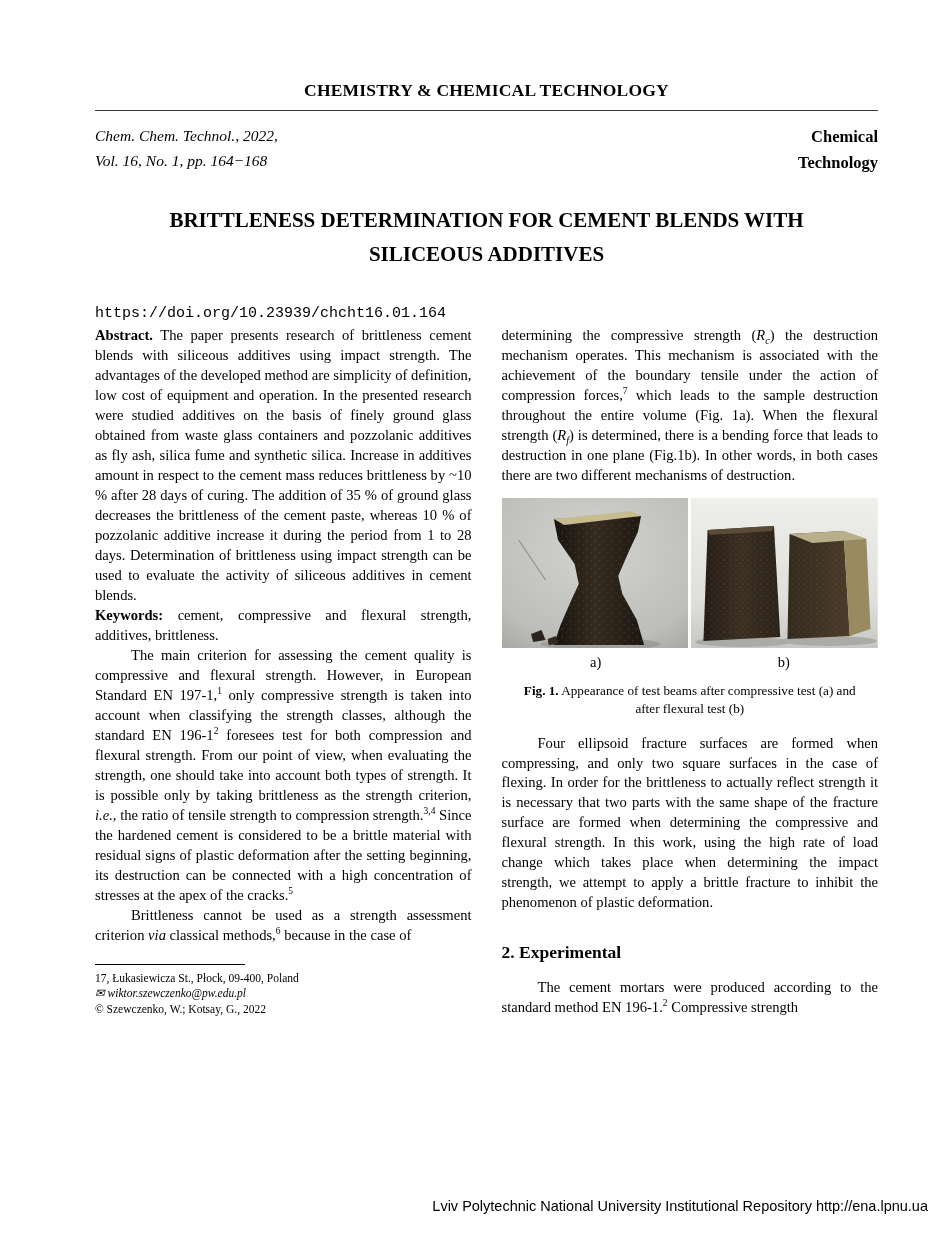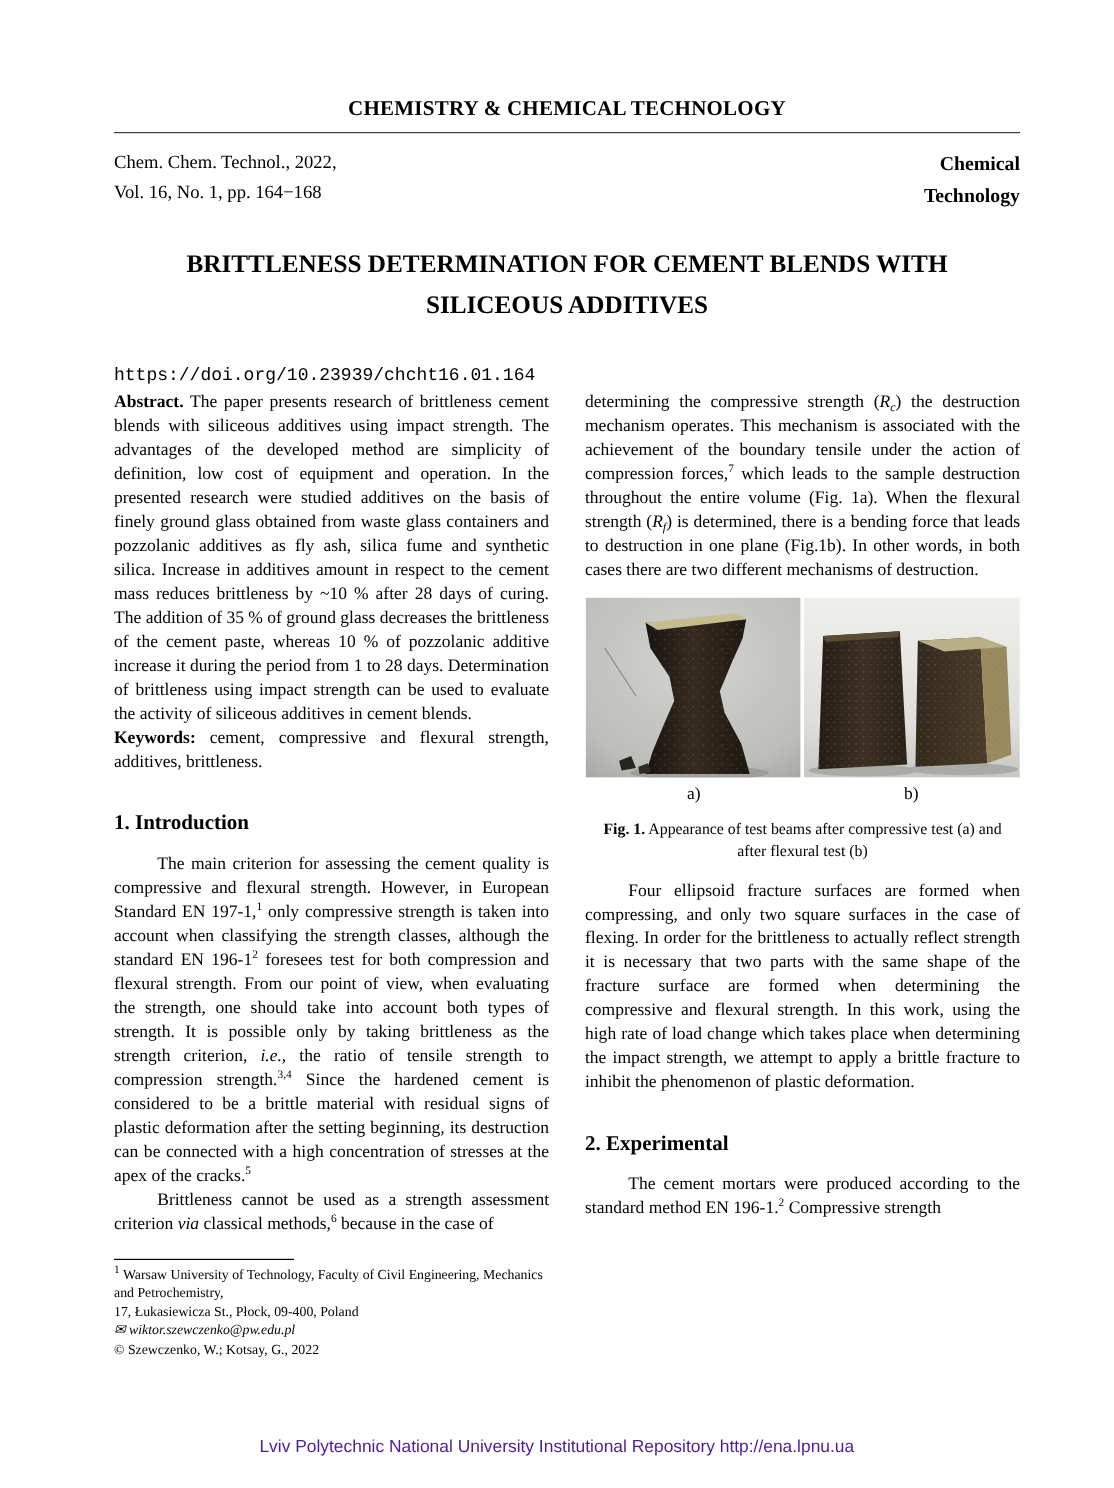--- a/index.html
+++ b/index.html
@@ -3,27 +3,27 @@
 <meta charset="utf-8">
 <style>
   * { margin: 0; padding: 0; box-sizing: border-box; }
   html, body { background: #ffffff; }
   body {
     width: 928px; height: 1240px;
     font-family: "Liberation Serif", "DejaVu Serif", serif;
     color: #000;
   }
   .page { position: relative; width: 928px; height: 1240px; background: #fff; overflow: hidden; }
-  .content { padding: 80px 78px 0 95px; }
+  .content { padding: 80px 50px 0 95px; }
 
   .running-head { text-align: center; font-weight: bold; font-size: 17.5px; letter-spacing: .2px; }
   .head-rule { border-top: 1px solid #3a3a3a; margin-top: 9px; }
 
   .journal-row { display: flex; justify-content: space-between; margin-top: 13px; }
-  .journal-cite { font-size: 15.5px; line-height: 1.6; }
+  .journal-cite { font-style: italic; font-size: 15.5px; line-height: 1.6; }
   .journal-brand { font-weight: bold; font-size: 16.5px; text-align: right; line-height: 1.55; }
 
   .paper-title { text-align: center; font-weight: bold; font-size: 21px; margin-top: 28px; line-height: 1.62; }
   .authors { text-align: center; font-weight: bold; font-style: italic; font-size: 17px; margin-top: 18px; }
   .authors sup { font-size: 10.5px; }
   .doi { font-size: 15px; margin-top: 34px; font-family: Liberation Mono, monospace; }
 
   .columns { display: flex; gap: 30px; margin-top: 4px; }
   .col { flex: 1; min-width: 0; font-size: 14.6px; line-height: 1.37; text-align: justify; }
   .col p { margin: 0; }
@@ -42,21 +42,21 @@
   .figure { margin-top: 12px; }
   .figure-photos { display: flex; gap: 3px; }
   .photo { flex: 1; height: 150px; }
   .photo svg { display: block; width: 100%; height: 100%; }
   .figure-labels { display: flex; margin-top: 5px; font-size: 14.5px; text-align: center; }
   .figure-labels span { flex: 1; }
   .figure-caption { text-align: center; font-size: 13.2px; line-height: 1.35; max-width: 345px; margin: 9px auto 16px; }
 
   .footer {
     position: absolute; left: 0; right: 0; bottom: 26px;
-    text-align: center; color: #4c1d95; font-size: 14.5px;
+    text-align: right; color: #000000; font-size: 14.5px;
     font-family: "Liberation Sans", "DejaVu Sans", sans-serif;
   }
 </style>
 </head>
 <body>
 
 <div class="page">
   <div class="content">
 
     <div class="running-head">CHEMISTRY &amp; CHEMICAL TECHNOLOGY</div>
@@ -79,27 +79,25 @@
     </div>
 
     <div class="doi">https://doi.org/10.23939/chcht16.01.164</div>
 
     <div class="columns">
 
       <div class="col">
         <p class="abstract"><span class="b">Abstract.</span> <span>The paper presents research of brittleness cement blends with siliceous additives using impact strength. The advantages of the developed method are simplicity of definition, low cost of equipment and operation. In the presented research were studied additives on the basis of finely ground glass obtained from waste glass containers and pozzolanic additives as fly ash, silica fume and synthetic silica. Increase in additives amount in respect to the cement mass reduces brittleness by ~10 % after 28 days of curing. The addition of 35 % of ground glass decreases the brittleness of the cement paste, whereas 10 % of pozzolanic additive increase it during the period from 1 to 28 days. Determination of brittleness using impact strength can be used to evaluate the activity of siliceous additives in cement blends.</span></p>
         <p class="keywords"><span class="b">Keywords:</span> <span>cement, compressive and flexural strength, additives, brittleness.</span></p>
 
-        <h2 class="section">1. Introduction</h2>
         <p class="para-indent">The main criterion for assessing the cement quality is compressive and flexural strength. However, in European Standard EN 197-1,<sup>1</sup> only compressive strength is taken into account when classifying the strength classes, although the standard EN 196-1<sup>2</sup> foresees test for both compression and flexural strength. From our point of view, when evaluating the strength, one should take into account both types of strength. It is possible only by taking brittleness as the strength criterion, <i>i.e.,</i> the ratio of tensile strength to compression strength.<sup>3,4</sup> Since the hardened cement is considered to be a brittle material with residual signs of plastic deformation after the setting beginning, its destruction can be connected with a high concentration of stresses at the apex of the cracks.<sup>5</sup></p>
         <p class="para-indent">Brittleness cannot be used as a strength assessment criterion <i>via</i> classical methods,<sup>6</sup> because in the case of</p>
 
         <div class="footnote">
           <div class="footnote-rule"></div>
-          <div><sup>1</sup> Warsaw University of Technology, Faculty of Civil Engineering, Mechanics and Petrochemistry,</div>
           <div>17, Łukasiewicza St., Płock, 09-400, Poland</div>
           <div class="fn-email">✉ wiktor.szewczenko@pw.edu.pl</div>
           <div>© Szewczenko, W.; Kotsay, G., 2022</div>
         </div>
       </div>
 
       <div class="col">
         <p>determining the compressive strength (<i>R<sub>c</sub></i>) the destruction mechanism operates. This mechanism is associated with the achievement of the boundary tensile under the action of compression forces,<sup>7</sup> which leads to the sample destruction throughout the entire volume (Fig. 1a). When the flexural strength (<i>R<sub>f</sub></i>) is determined, there is a bending force that leads to destruction in one plane (Fig.1b). In other words, in both cases there are two different mechanisms of destruction.</p>
 
         <div class="figure">

